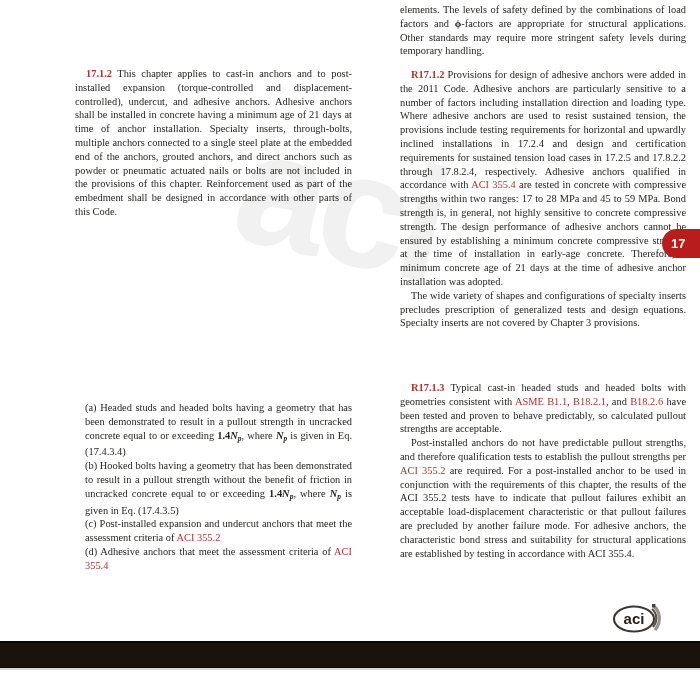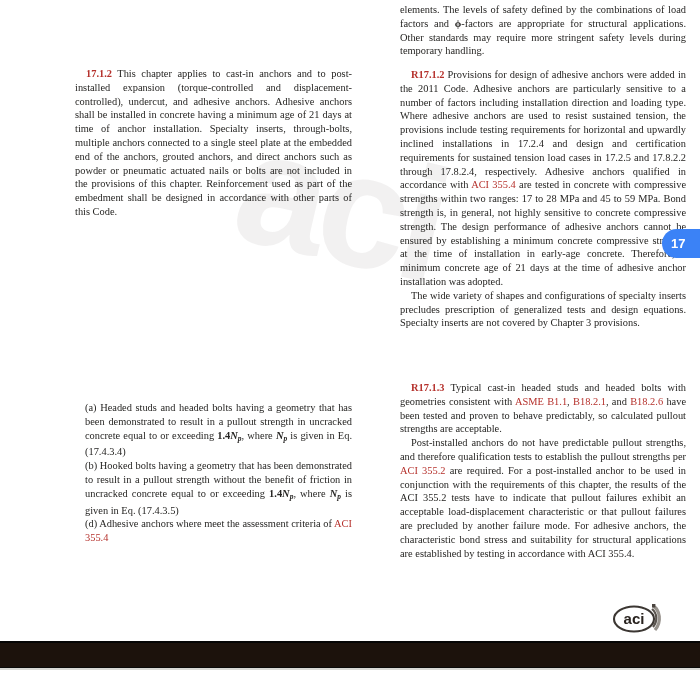--- a/index.html
+++ b/index.html
@@ -41,21 +41,21 @@
 
   .seg-secnum { color: var(--accent); font-weight: 700; }
   .seg-ref { color: var(--accent); }
   .seg-b { font-weight: 700; }
   .seg-bi { font-weight: 700; font-style: italic; }
   .seg-bisub { font-weight: 700; font-style: italic; font-size: 7.5px; vertical-align: -2px; }
 
   .chapter-tab {
     position: absolute; left: 662px; top: 229px; z-index: 2;
     width: 38px; height: 29px;
-    background: #3b82f6;
+    background: #b91c1c;
     border-radius: 15px 0 0 15px;
     color: #ffffff;
     display: flex; align-items: center;
     padding-left: 9px;
     font: 700 13px "Liberation Sans", sans-serif;
   }
 
   .footer {
     position: absolute; left: 75px; top: 613px; width: 575px; z-index: 1;
     text-align: center;
@@ -82,21 +82,22 @@
   <div class="watermark">aci</div>
 
   <div class="col code-col">
       <div class="section" style="top: 67px;">
         <p class="para indent"><span class="seg-secnum">17.1.2</span><span> This chapter applies to cast-in anchors and to post-installed expansion (torque-controlled and displacement-controlled), undercut, and adhesive anchors. Adhesive anchors shall be installed in concrete having a minimum age of 21 days at time of anchor installation. Specialty inserts, through-bolts, multiple anchors connected to a single steel plate at the embedded end of the anchors, grouted anchors, and direct anchors such as powder or pneumatic actuated nails or bolts are not included in the provisions of this chapter. Reinforcement used as part of the embedment shall be designed in accordance with other parts of this Code.</span></p>
       </div>
       <div class="section" style="top: 381px;">
         <div style="height: 20px;"></div>
         <p class="para list"><span>(a) Headed studs and headed bolts having a geometry that has been demonstrated to result in a pullout strength in uncracked concrete equal to or exceeding </span><span class="seg-b">1.4</span><span class="seg-bi">N</span><span class="seg-bisub">p</span><span>, where </span><span class="seg-bi">N</span><span class="seg-bisub">p</span><span> is given in Eq. (17.4.3.4)</span></p>
         <p class="para list"><span>(b) Hooked bolts having a geometry that has been demonstrated to result in a pullout strength without the benefit of friction in uncracked concrete equal to or exceeding </span><span class="seg-b">1.4</span><span class="seg-bi">N</span><span class="seg-bisub">p</span><span>, where </span><span class="seg-bi">N</span><span class="seg-bisub">p</span><span> is given in Eq. (17.4.3.5)</span></p>
-        <p class="para list"><span>(d) Adhesive anchors where meet the assessment criteria of </span><span class="seg-ref">ACI 355.4</span></p>
+        <p class="para list"><span>(c) Post-installed expansion and undercut anchors that meet the assessment criteria of </span><span class="seg-ref">ACI 355.2</span></p>
+        <p class="para list"><span>(d) Adhesive anchors that meet the assessment criteria of </span><span class="seg-ref">ACI 355.4</span></p>
       </div>
     </div>
 
   <div class="col comm-col">
       <div class="section" style="top: 3px;">
         <p class="para"><span>elements. The levels of safety defined by the combinations of load factors and </span><span class="seg-b">ϕ</span><span>-factors are appropriate for structural applications. Other standards may require more stringent safety levels during temporary handling.</span></p>
       </div>
       <div class="section" style="top: 68px;">
         <p class="para indent"><span class="seg-secnum">R17.1.2</span><span> Provisions for design of adhesive anchors were added in the 2011 Code. Adhesive anchors are particularly sensitive to a number of factors including installation direction and loading type. Where adhesive anchors are used to resist sustained tension, the provisions include testing requirements for horizontal and upwardly inclined installations in 17.2.4 and design and certification requirements for sustained tension load cases in 17.2.5 and 17.8.2.2 through 17.8.2.4, respectively. Adhesive anchors qualified in accordance with </span><span class="seg-ref">ACI 355.4</span><span> are tested in concrete with compressive strengths within two ranges: 17 to 28 MPa and 45 to 59 MPa. Bond strength is, in general, not highly sensitive to concrete compressive strength. The design performance of adhesive anchors cannot be ensured by establishing a minimum concrete compressive strength at the time of installation in early-age concrete. Therefore, a minimum concrete age of 21 days at the time of adhesive anchor installation was adopted.</span></p>
         <p class="para indent"><span>The wide variety of shapes and configurations of specialty inserts precludes prescription of generalized tests and design equations. Specialty inserts are not covered by Chapter 3 provisions.</span></p>

